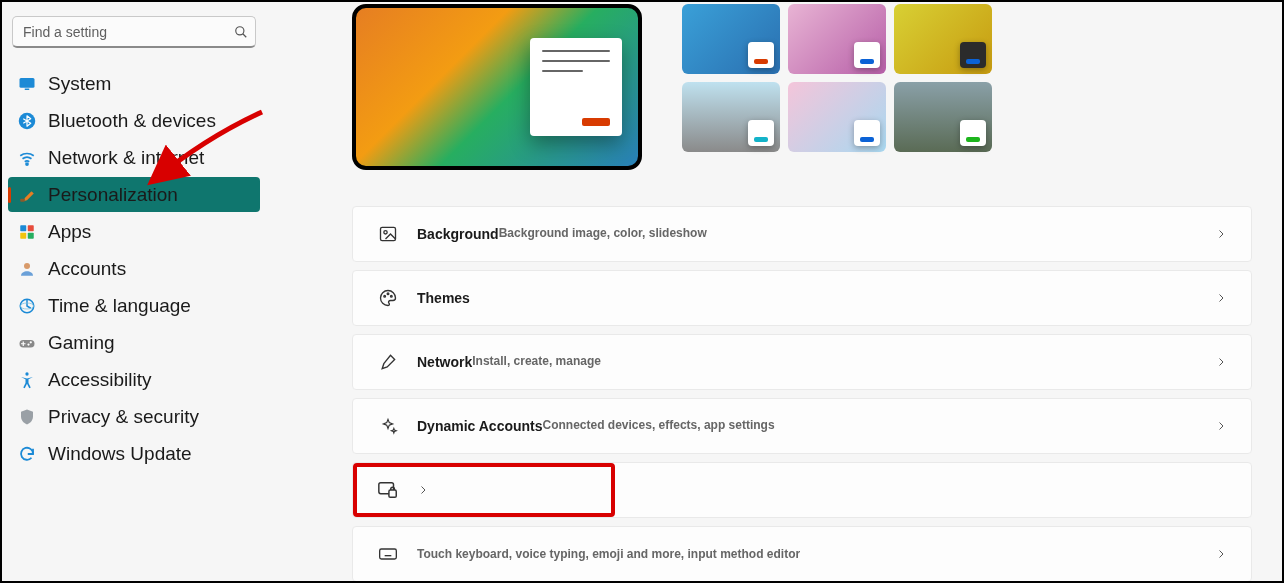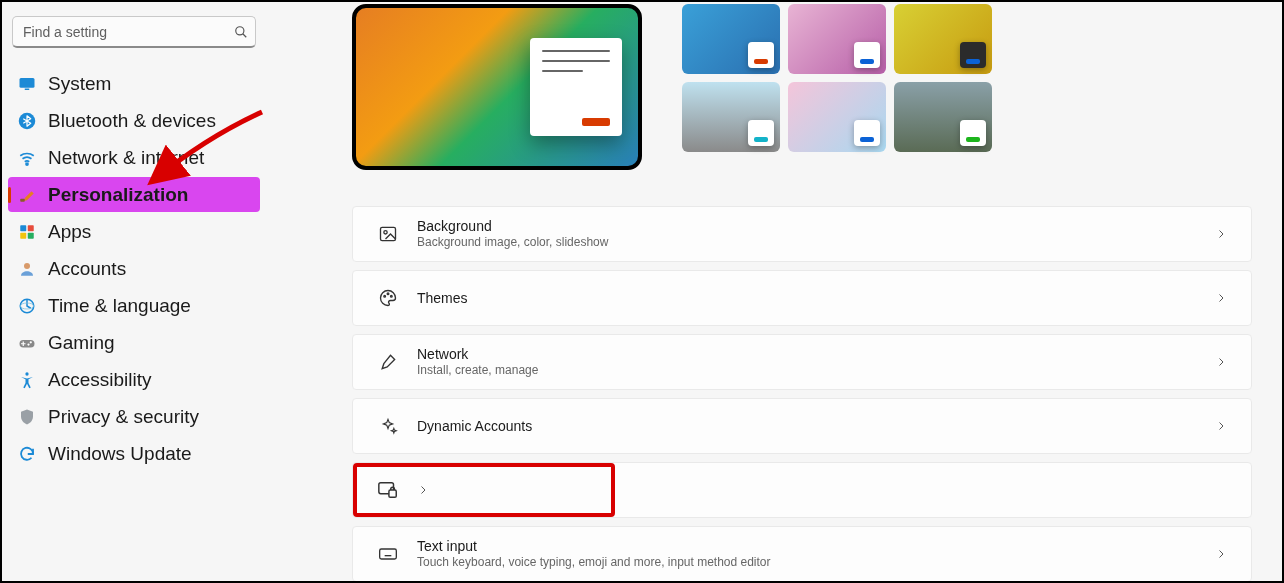--- a/index.html
+++ b/index.html
@@ -37,21 +37,21 @@
     background: none; border: none; cursor: pointer; color: #555;
   }
   .nav { display: flex; flex-direction: column; gap: 2px; }
   .nav-item {
     display: flex; align-items: center;
     height: 35px; padding: 0 10px 0 10px;
     border-radius: 4px;
     cursor: pointer;
     position: relative;
   }
-  .nav-item.selected { background: #d946ef; font-weight: bold; }
+  .nav-item.selected { background: #0f766e; }
   .nav-item.selected::before {
     content: ""; position: absolute; left: 0; top: 50%; transform: translateY(-50%);
     width: 3px; height: 16px; background: #d83b01; border-radius: 2px;
   }
   .nav-icon {
     width: 18px; height: 18px; margin-right: 12px;
     display: flex; align-items: center; justify-content: center;
     font-size: 16px;
   }
   .nav-label { font-size: 19px; color: #1a1a1a; }
@@ -89,21 +89,21 @@
     background:#fdfdfd; border:1px solid #e9e9e9; border-radius:4px;
     height:56px; display:flex; align-items:center;
     padding:0 24px; cursor:pointer;
     position: relative;
   }
   .setting-row.highlight::before {
     content:""; position:absolute; left:0; top:0; width:262px; height:100%;
     border:4px solid #d80000; border-radius:4px; pointer-events:none; box-sizing:border-box;
   }
   .setting-icon { width:22px; height:22px; margin-right:18px; color:#333; display:flex; align-items:center; justify-content:center; }
-  .setting-text { flex:1; display:flex; flex-direction:column; line-height:1.2; }
+  .setting-text { flex:1; display:flex; flex-direction:row; line-height:1.2;font-weight:bold; }
   .setting-title { font-size:14px; color:#1a1a1a; }
   .setting-sub { font-size:12px; color:#666; }
   .chevron { color:#555; }
 
   
   .arrow-anno {
     position:absolute; left:145px; top:105px; pointer-events:none;
   }
 
   
@@ -338,20 +338,21 @@
 
       <div class="setting-row">
         <span class="setting-icon">
           <svg width="20" height="20" viewBox="0 0 24 24" fill="none" stroke="currentColor" stroke-width="1.4">
               <path d="M12 4l1.5 4 4 1.5-4 1.5L12 15l-1.5-4-4-1.5 4-1.5L12 4z"></path>
               <path d="M19 15l.7 2 2 .7-2 .7-.7 2-.7-2-2-.7 2-.7.7-2z"></path>
             </svg>
         </span>
         <div class="setting-text">
           <span class="setting-title">Dynamic Accounts</span>
+          <span class="setting-sub">Connected devices, effects, app settings</span>
         </div>
         <span class="chevron">
             <svg width="12" height="12" viewBox="0 0 24 24" fill="none" stroke="currentColor" stroke-width="2">
               <path d="M9 5l7 7-7 7"></path>
             </svg>
           </span>
       </div>
 
       <div class="setting-row highlight">
         <span class="setting-icon">
@@ -369,21 +370,20 @@
       </div>
 
       <div class="setting-row">
         <span class="setting-icon">
           <svg width="20" height="20" viewBox="0 0 24 24" fill="none" stroke="currentColor" stroke-width="1.6">
               <rect x="2" y="6" width="20" height="12" rx="2"></rect>
               <path d="M6 10h0M10 10h0M14 10h0M18 10h0M8 14h8"></path>
             </svg>
         </span>
         <div class="setting-text">
-          <span class="setting-title">Text input</span>
           <span class="setting-sub">Touch keyboard, voice typing, emoji and more, input method editor</span>
         </div>
         <span class="chevron">
             <svg width="12" height="12" viewBox="0 0 24 24" fill="none" stroke="currentColor" stroke-width="2">
               <path d="M9 5l7 7-7 7"></path>
             </svg>
           </span>
       </div>
 
     </div>

